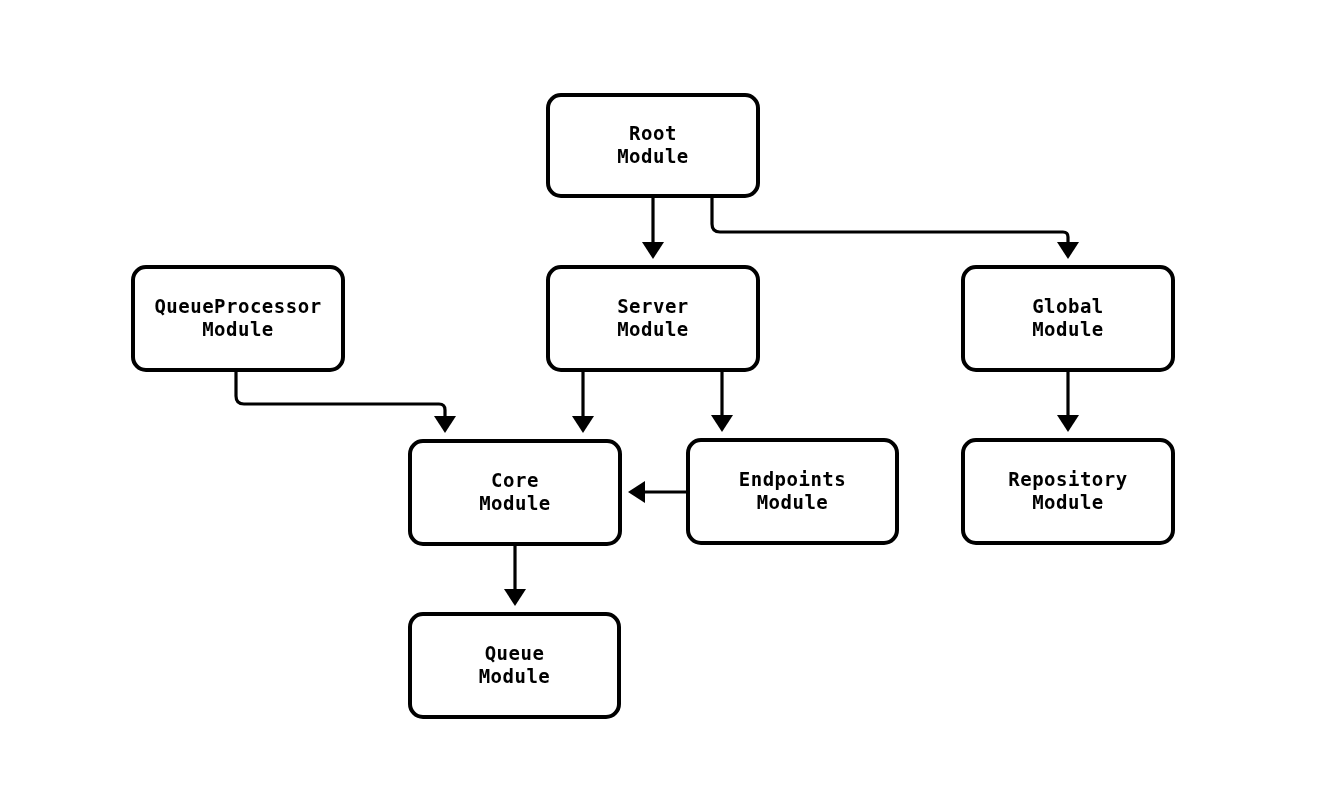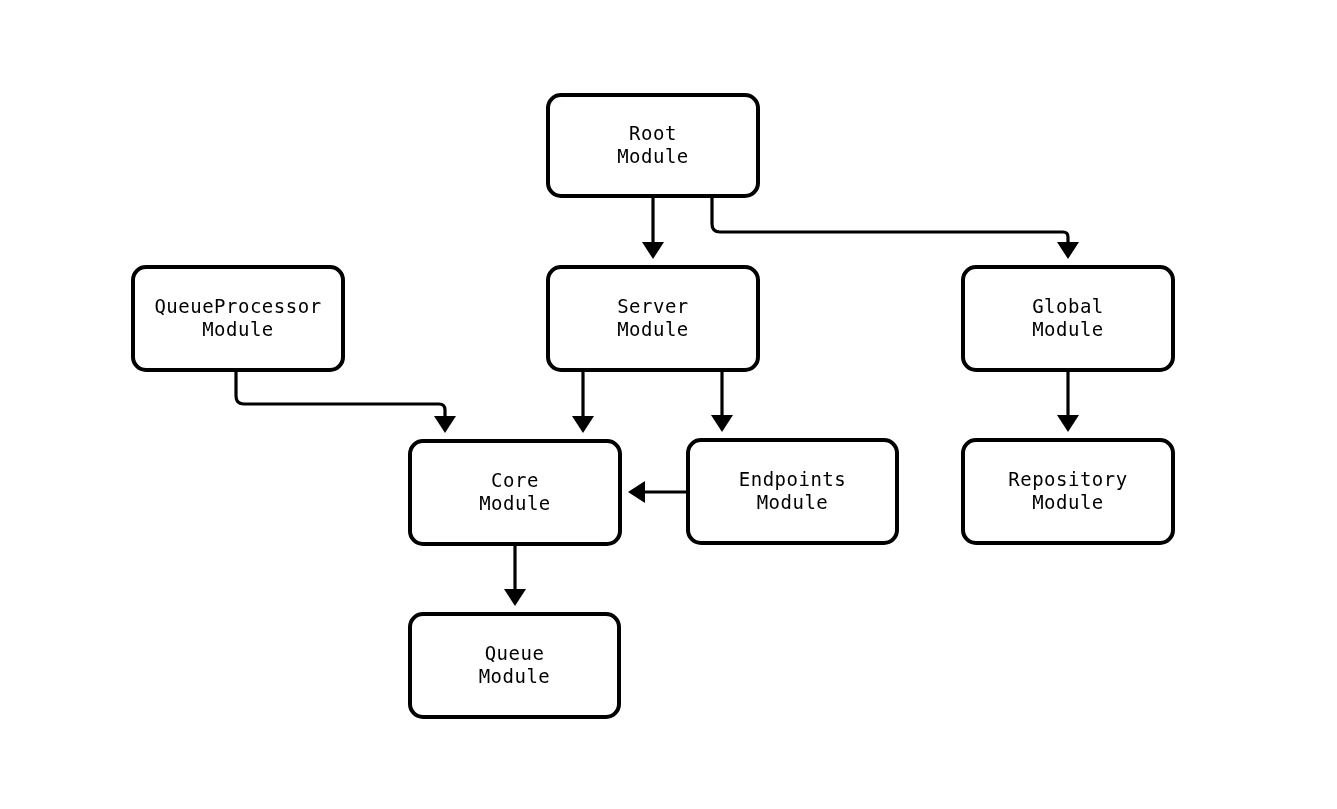--- a/index.html
+++ b/index.html
@@ -11,20 +11,21 @@
     width: 1337px;
     height: 809px;
     font-family: "DejaVu Sans Mono", "Liberation Mono", monospace;
     overflow: hidden;
   }
   #diagram-root {
     position: relative;
     width: 1337px;
     height: 809px;
     background: #ffffff;
+    font-weight: bold;
   }
   svg#diagram-svg {
     display: block;
     width: 1337px;
     height: 809px;
   }
   .node-box {
     fill: #ffffff;
     stroke: #000000;
     stroke-width: 4;

